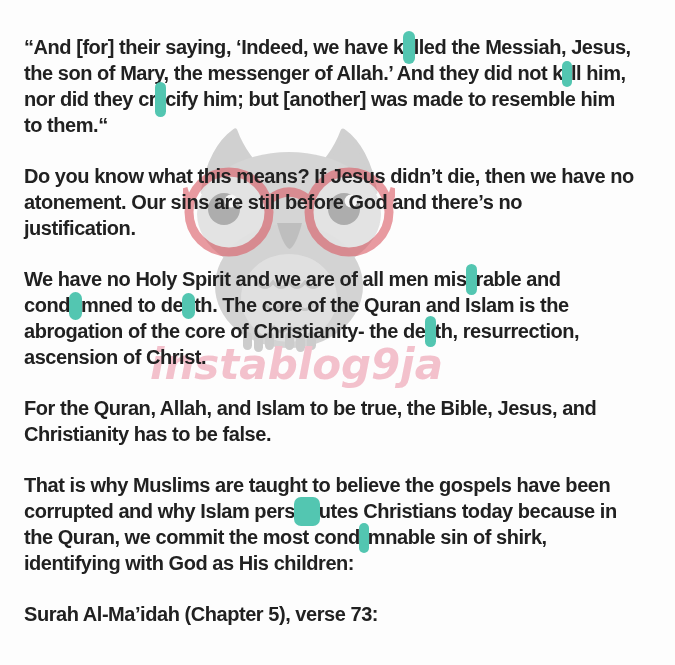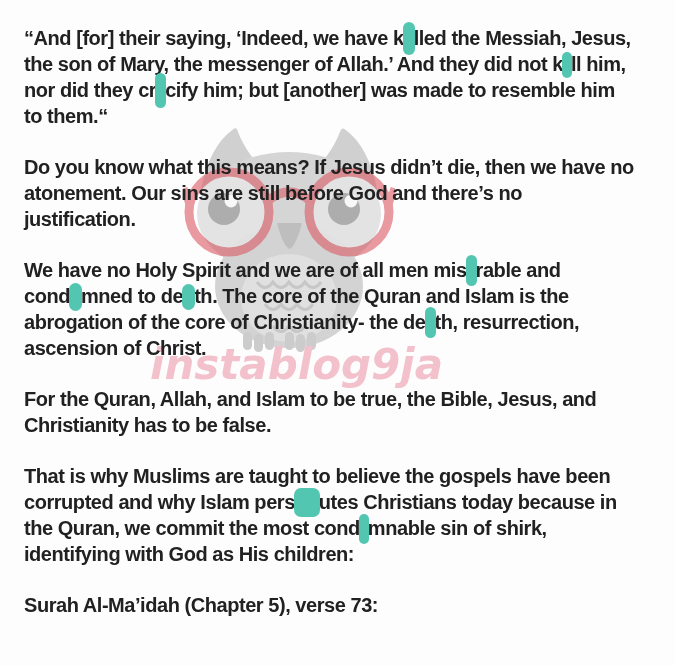--- a/index.html
+++ b/index.html
@@ -18,21 +18,21 @@
     font-size:42px;font-weight:bold;font-style:italic;
     color:var(--pink,#f1bac7);letter-spacing:0;
   }
   
   .text-block{
     position:absolute;left:24px;top:21px;z-index:2;
     font-weight:bold;font-size:20px;line-height:26px;letter-spacing:-0.45px;
     color:var(--text,#212121);
     white-space:pre;
   }
-  .para{margin:4px 0 25px 0;}
+  .para{margin:13px 0 25px 0;}
   .line{height:26px;}
   .mark{
     display:inline-block;
     background:var(--mark,#53c6b1);
     border-radius:7px;
     vertical-align:middle;
     position:relative;top:-1px;
     margin:-12px -1px;
   }
 </style>

